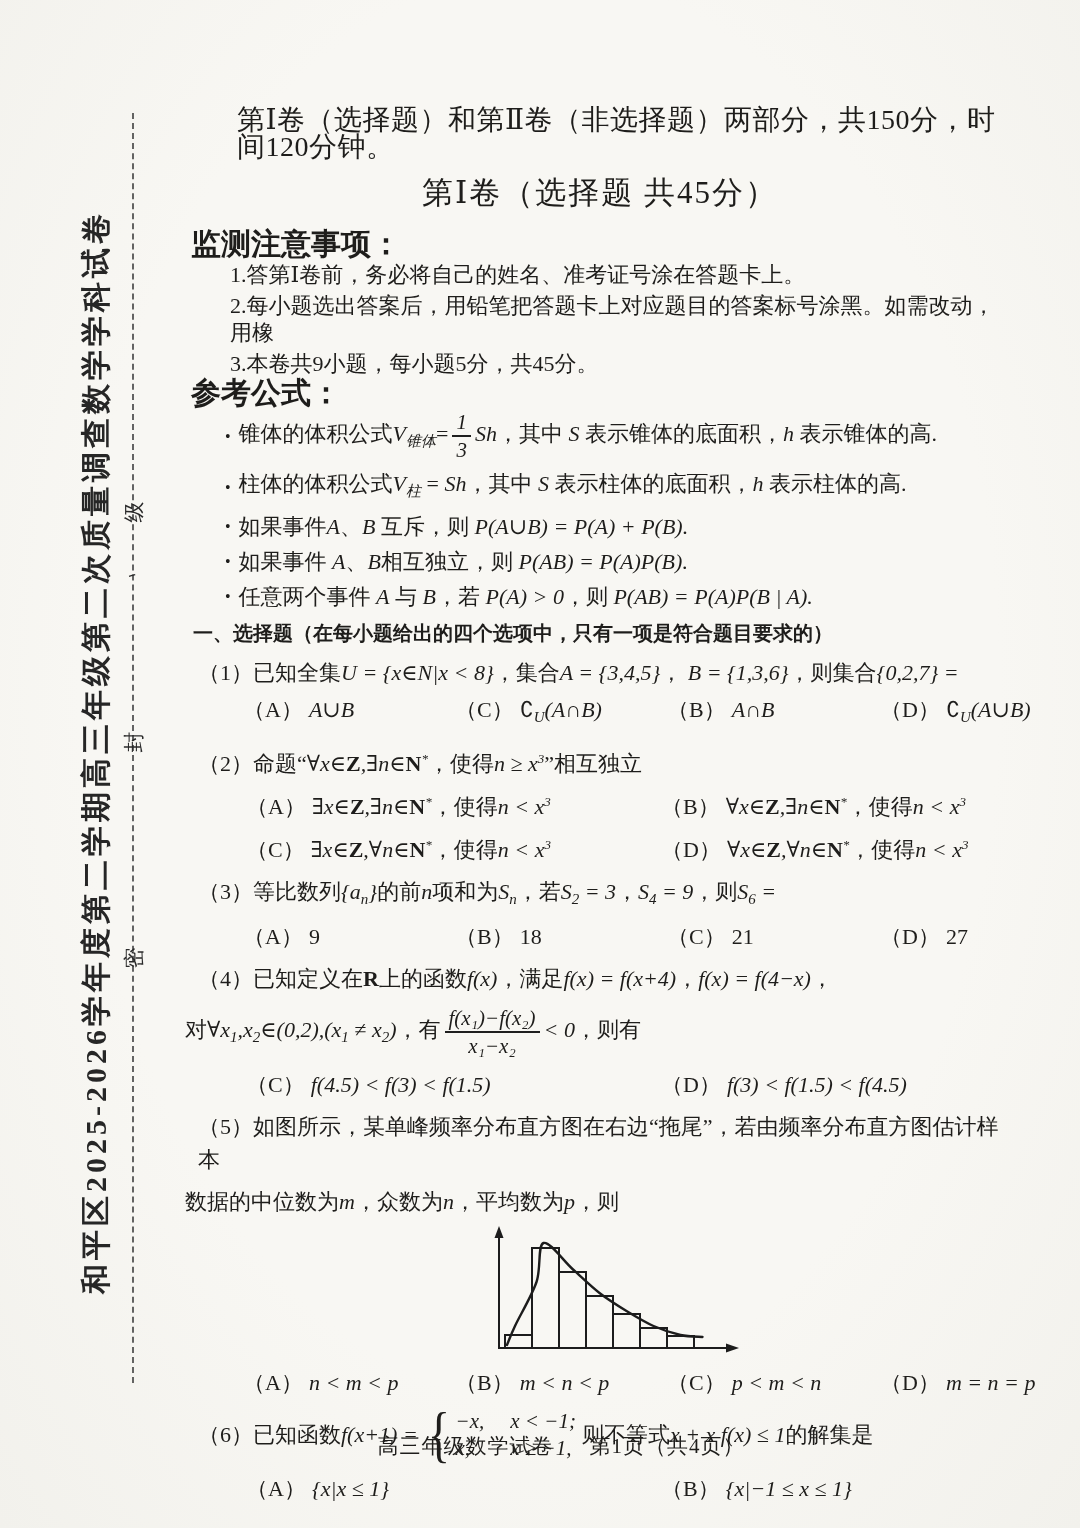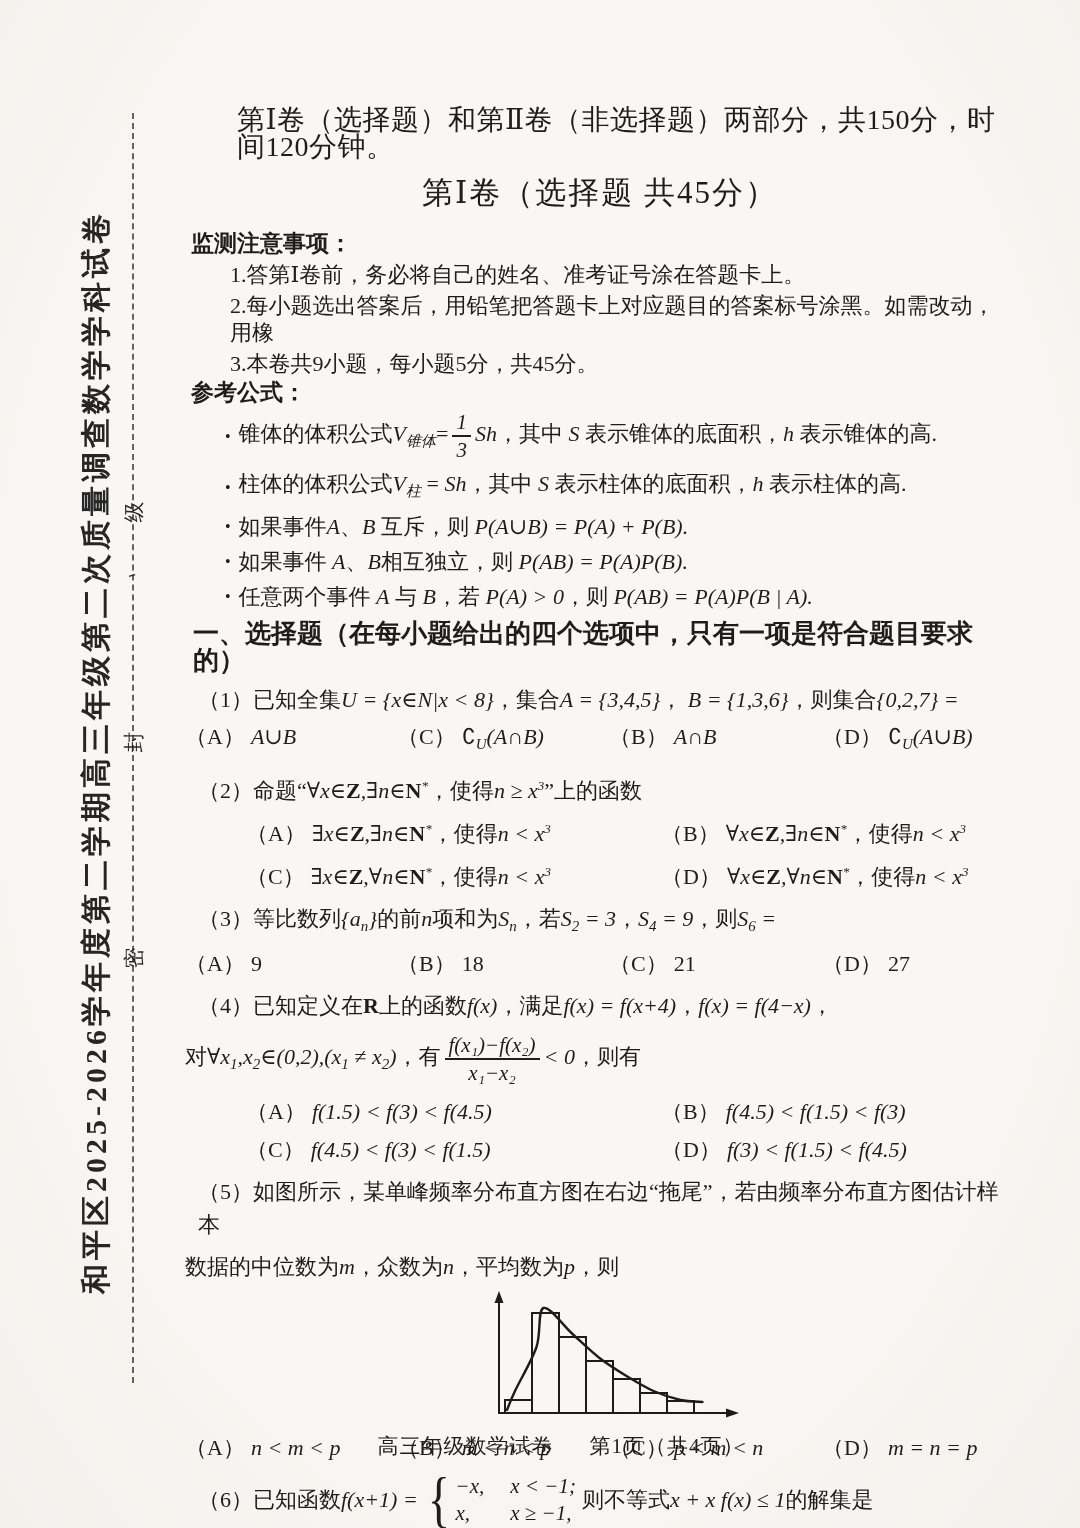--- a/index.html
+++ b/index.html
@@ -27,32 +27,32 @@
   .seal-char{
     position:absolute;left:122px;width:24px;text-align:center;
     font-size:21px;color:#2a2a2a;transform:rotate(-90deg);
   }
   .seal-tick{position:absolute;left:127px;font-size:15px;color:#2a2a2a;transform:rotate(-70deg);}
 
   
   .content{position:absolute;left:185px;top:106px;width:830px;font-size:22px;line-height:27px;}
   .hdr{padding-left:52px;font-size:28px;letter-spacing:.5px;}
   .part-title{text-align:center;font-size:31px;font-weight:400;letter-spacing:2px;margin:14px 0 18px 0;line-height:38px;}
-  .bold-head{font-weight:700;font-size:23px;padding-left:6px;margin-top:2px;}
+  .bold-head{font-weight:700;font-size:30px;padding-left:6px;margin-top:2px;}
   .notice{padding-left:45px;margin-top:4px;}
   .notice.wrap{padding-left:6px;}
   .formula-line{padding-left:40px;margin-top:8px;display:flex;align-items:center;}
   .formula-line.tall{margin-top:4px;}
   .bullet{font-size:16px;margin-right:8px;}
-  .section-head{font-weight:700;padding-left:8px;margin-top:10px;font-size:26px;}
+  .section-head{font-weight:700;padding-left:8px;margin-top:10px;font-size:20px;}
 
   .stem{padding-left:13px;margin-top:9px;line-height:33px;}
   .stem.flush{padding-left:0;}
   .stem-flex{display:flex;align-items:center;padding-left:13px;margin-top:6px;}
-  .opts4{display:grid;grid-template-columns:212px 212px 213px auto;margin-top:5px;line-height:32px;}
+  .opts4{display:grid;grid-template-columns:212px 212px 213px auto;margin-left:58px;margin-top:5px;line-height:32px;}
   .opts2{display:grid;grid-template-columns:415px auto;margin-left:61px;margin-top:6px;line-height:32px;}
   .opt{white-space:nowrap;}
   .opt-label{margin-right:6px;}
 
   
   .sg-i{font-family:"Liberation Serif","DejaVu Serif","DejaVu Sans",serif;font-style:italic;}
   .sg-b{font-family:"Liberation Serif","DejaVu Serif",serif;font-weight:700;}
   .sg-sub{font-size:15px;vertical-align:-5px;font-style:italic;font-family:"Liberation Serif","DejaVu Serif",serif;}
   .sg-sup{font-size:13px;vertical-align:8px;font-style:italic;font-family:"Liberation Serif","DejaVu Serif",serif;}
   .sg-frac{display:inline-flex;flex-direction:column;align-items:center;vertical-align:middle;margin:0 4px;font-size:21px;line-height:24px;font-style:italic;font-family:"Liberation Serif","DejaVu Serif","DejaVu Sans",serif;}
@@ -116,21 +116,21 @@
     <div class="section-head">一、选择题（在每小题给出的四个选项中，只有一项是符合题目要求的）</div>
 
     <div class="stem"><span class="sg-t">（1）已知全集</span><span class="sg-i">U = {x∈N|x &lt; 8}</span><span class="sg-t">，集合</span><span class="sg-i">A = {3,4,5}</span><span class="sg-t">， </span><span class="sg-i">B = {1,3,6}</span><span class="sg-t">，则集合</span><span class="sg-i">{0,2,7} =</span></div>
     <div class="opts4">
       <span class="opt"><span class="opt-label">（A）</span><span><span class="sg-i">A∪B</span></span></span>
       <span class="opt"><span class="opt-label">（C）</span><span><span class="sg-i">∁</span><span class="sg-sub">U</span><span class="sg-i">(A∩B)</span></span></span>
       <span class="opt"><span class="opt-label">（B）</span><span><span class="sg-i">A∩B</span></span></span>
       <span class="opt"><span class="opt-label">（D）</span><span><span class="sg-i">∁</span><span class="sg-sub">U</span><span class="sg-i">(A∪B)</span></span></span>
     </div>
 
-    <div class="stem"><span class="sg-t">（2）命题“</span><span class="sg-i">∀x∈</span><span class="sg-b">Z</span><span class="sg-i">,∃n∈</span><span class="sg-b">N</span><span class="sg-sup">*</span><span class="sg-t">，使得</span><span class="sg-i">n ≥ x</span><span class="sg-sup">3</span><span class="sg-t">”上的函数</span></div>
+    <div class="stem"><span class="sg-t">（2）命题“</span><span class="sg-i">∀x∈</span><span class="sg-b">Z</span><span class="sg-i">,∃n∈</span><span class="sg-b">N</span><span class="sg-sup">*</span><span class="sg-t">，使得</span><span class="sg-i">n ≥ x</span><span class="sg-sup">3</span><span class="sg-t">”相互独立</span></div>
     <div class="opts2">
       <span class="opt"><span class="opt-label">（A）</span><span><span class="sg-i">∃x∈</span><span class="sg-b">Z</span><span class="sg-i">,∃n∈</span><span class="sg-b">N</span><span class="sg-sup">*</span><span class="sg-t">，使得</span><span class="sg-i">n &lt; x</span><span class="sg-sup">3</span></span></span>
       <span class="opt"><span class="opt-label">（B）</span><span><span class="sg-i">∀x∈</span><span class="sg-b">Z</span><span class="sg-i">,∃n∈</span><span class="sg-b">N</span><span class="sg-sup">*</span><span class="sg-t">，使得</span><span class="sg-i">n &lt; x</span><span class="sg-sup">3</span></span></span>
     </div>
     <div class="opts2">
       <span class="opt"><span class="opt-label">（C）</span><span><span class="sg-i">∃x∈</span><span class="sg-b">Z</span><span class="sg-i">,∀n∈</span><span class="sg-b">N</span><span class="sg-sup">*</span><span class="sg-t">，使得</span><span class="sg-i">n &lt; x</span><span class="sg-sup">3</span></span></span>
       <span class="opt"><span class="opt-label">（D）</span><span><span class="sg-i">∀x∈</span><span class="sg-b">Z</span><span class="sg-i">,∀n∈</span><span class="sg-b">N</span><span class="sg-sup">*</span><span class="sg-t">，使得</span><span class="sg-i">n &lt; x</span><span class="sg-sup">3</span></span></span>
     </div>
 
     <div class="stem"><span class="sg-t">（3）等比数列</span><span class="sg-i">{a</span><span class="sg-sub">n</span><span class="sg-i">}</span><span class="sg-t">的前</span><span class="sg-i">n</span><span class="sg-t">项和为</span><span class="sg-i">S</span><span class="sg-sub">n</span><span class="sg-t">，若</span><span class="sg-i">S</span><span class="sg-sub">2</span><span class="sg-i"> = 3</span><span class="sg-t">，</span><span class="sg-i">S</span><span class="sg-sub">4</span><span class="sg-i"> = 9</span><span class="sg-t">，则</span><span class="sg-i">S</span><span class="sg-sub">6</span><span class="sg-i"> =</span></div>
@@ -139,24 +139,20 @@
       <span class="opt"><span class="opt-label">（B）</span><span><span class="sg-t">18</span></span></span>
       <span class="opt"><span class="opt-label">（C）</span><span><span class="sg-t">21</span></span></span>
       <span class="opt"><span class="opt-label">（D）</span><span><span class="sg-t">27</span></span></span>
     </div>
 
     <div class="stem"><span class="sg-t">（4）已知定义在</span><span class="sg-b">R</span><span class="sg-t">上的函数</span><span class="sg-i">f(x)</span><span class="sg-t">，满足</span><span class="sg-i">f(x) = f(x+4)</span><span class="sg-t">，</span><span class="sg-i">f(x) = f(4−x)</span><span class="sg-t">，</span></div>
     <div class="stem flush" style="line-height:52px;"><span class="sg-t">对</span><span class="sg-i">∀x</span><span class="sg-sub">1</span><span class="sg-i">,x</span><span class="sg-sub">2</span><span class="sg-i">∈(0,2),(x</span><span class="sg-sub">1</span><span class="sg-i"> ≠ x</span><span class="sg-sub">2</span><span class="sg-i">)</span><span class="sg-t">，有</span><span class="sg-frac">
           <span class="fr-n">f(x₁)−f(x₂)</span>
           <span class="fr-d">x₁−x₂</span>
         </span><span class="sg-i">&lt; 0</span><span class="sg-t">，则有</span></div>
-    <div class="opts2">
-      <span class="opt"><span class="opt-label">（A）</span><span><span class="sg-i">f(1.5) &lt; f(3) &lt; f(4.5)</span></span></span>
-      <span class="opt"><span class="opt-label">（B）</span><span><span class="sg-i">f(4.5) &lt; f(1.5) &lt; f(3)</span></span></span>
-    </div>
     <div class="opts2">
       <span class="opt"><span class="opt-label">（C）</span><span><span class="sg-i">f(4.5) &lt; f(3) &lt; f(1.5)</span></span></span>
       <span class="opt"><span class="opt-label">（D）</span><span><span class="sg-i">f(3) &lt; f(1.5) &lt; f(4.5)</span></span></span>
     </div>
 
     <div class="stem"><span class="sg-t">（5）如图所示，某单峰频率分布直方图在右边“拖尾”，若由频率分布直方图估计样本</span></div>
     <div class="stem flush"><span class="sg-t">数据的中位数为</span><span class="sg-i">m</span><span class="sg-t">，众数为</span><span class="sg-i">n</span><span class="sg-t">，平均数为</span><span class="sg-i">p</span><span class="sg-t">，则</span></div>
     <div class="hist-wrap">
       <svg id="hist-svg" width="262" height="138" viewBox="0 0 262 138">
           <line x1="14" y1="124" x2="14" y2="10" stroke="#1c1c1c" stroke-width="2"></line>

